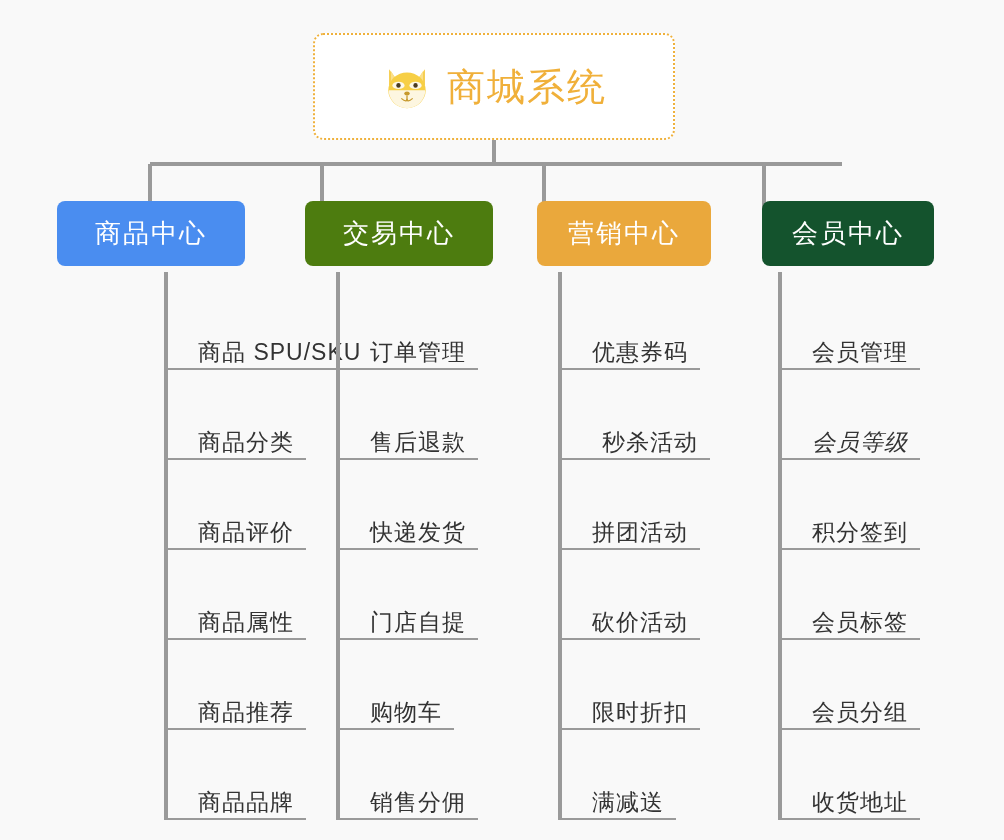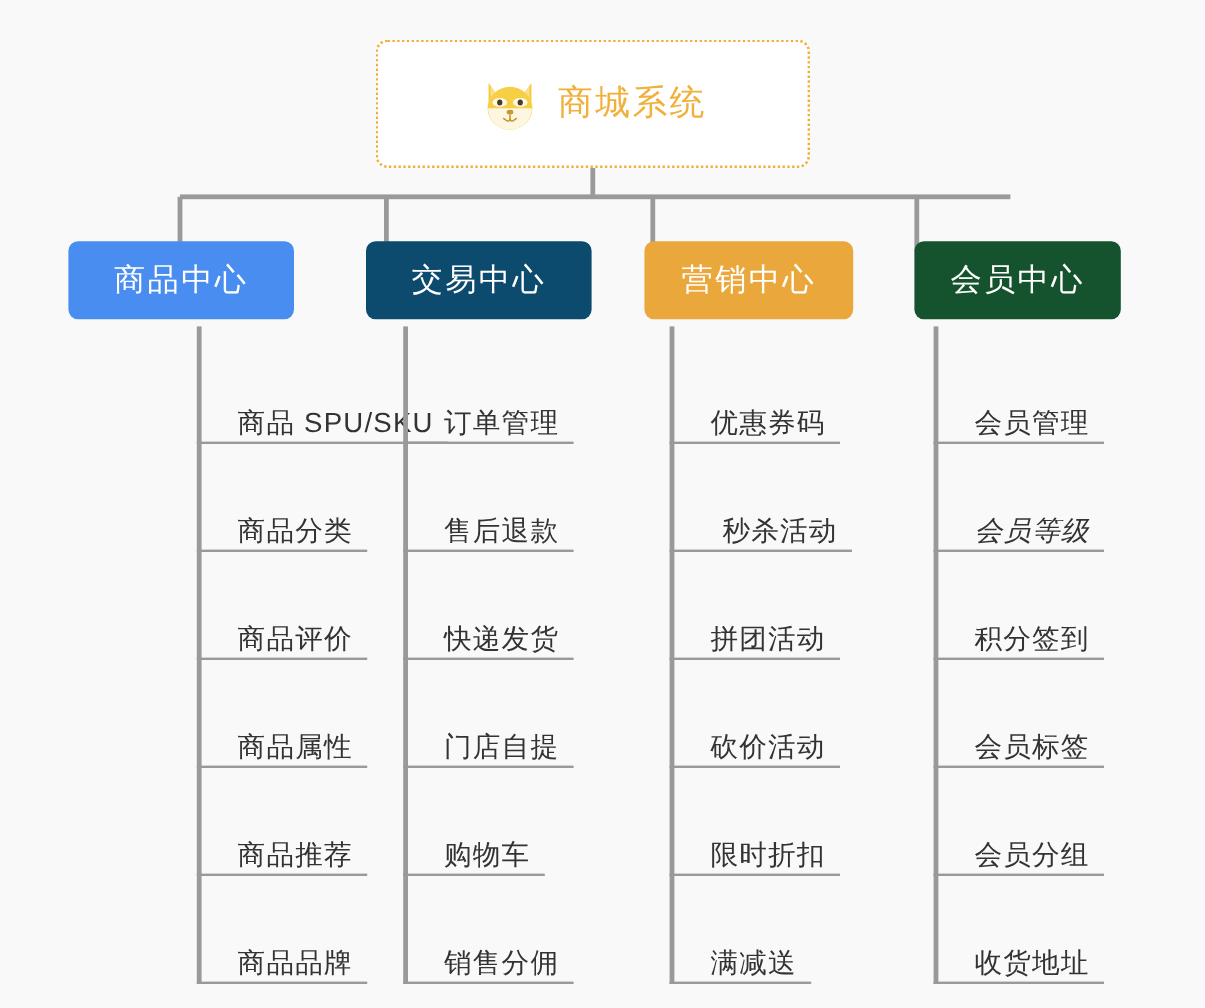--- a/index.html
+++ b/index.html
@@ -38,21 +38,21 @@
     justify-content: center;
     gap: 14px;
   }
   .root-icon {
     width: 52px;
     height: 52px;
     flex: 0 0 auto;
     display: block;
   }
   .root-title {
-    font-size: 29px;
+    font-size: 38px;
     color: #f0b03a;
     letter-spacing: 2px;
     line-height: 1;
     white-space: nowrap;
     font-family: Liberation Serif, serif;
   }
 
   
   .conn {
     position: absolute;
@@ -178,21 +178,21 @@
       </div>
       <div class="leaf" style="top: 476px;">
         <span class="leaf-label">商品推荐</span>
       </div>
       <div class="leaf" style="top: 566px;">
         <span class="leaf-label">商品品牌</span>
       </div>
     </div>
     <div class="column" style="left: 320px;">
       <div class="col-drop"></div>
-      <div class="cat-box" style="left: -15px; width: 188px; background: #0c4a6e;">
+      <div class="cat-box" style="left: -15px; width: 188px; background: #4d7c0f;">
         <span>交易中心</span>
       </div>
       <div class="cat-stem" style="height: 548px;"></div>
       <div class="leaf" style="top: 116px;">
         <span class="leaf-label">订单管理</span>
       </div>
       <div class="leaf" style="top: 206px;">
         <span class="leaf-label">售后退款</span>
       </div>
       <div class="leaf" style="top: 296px;">

